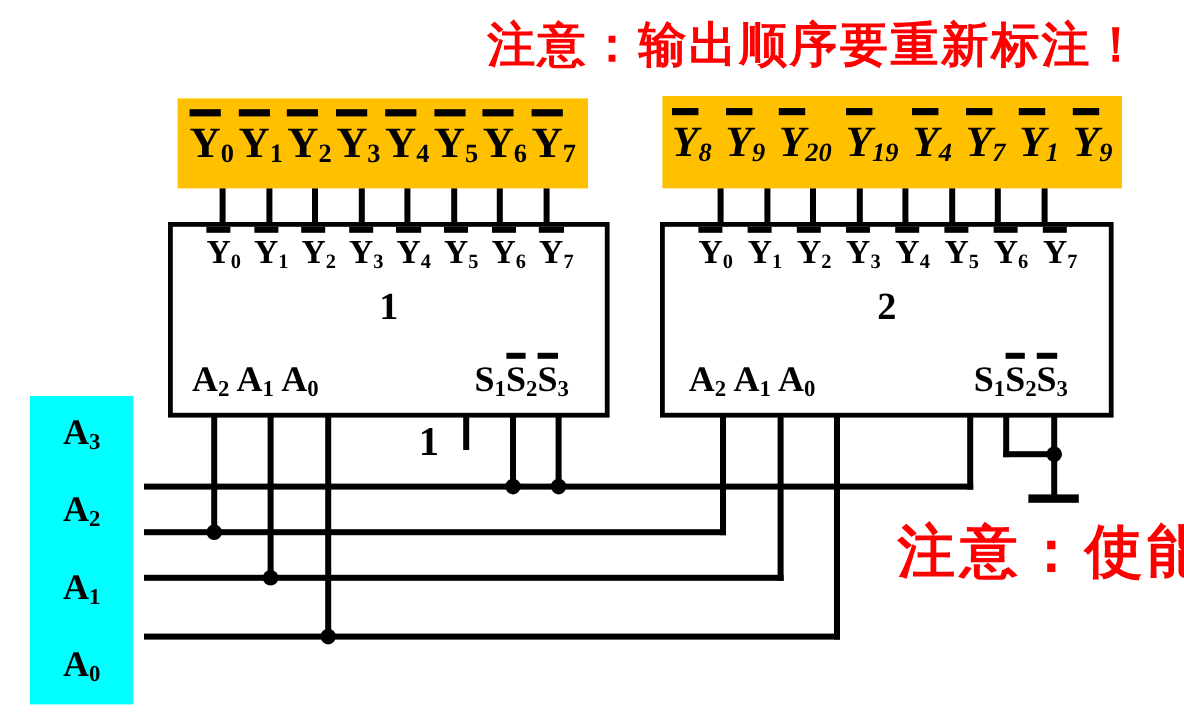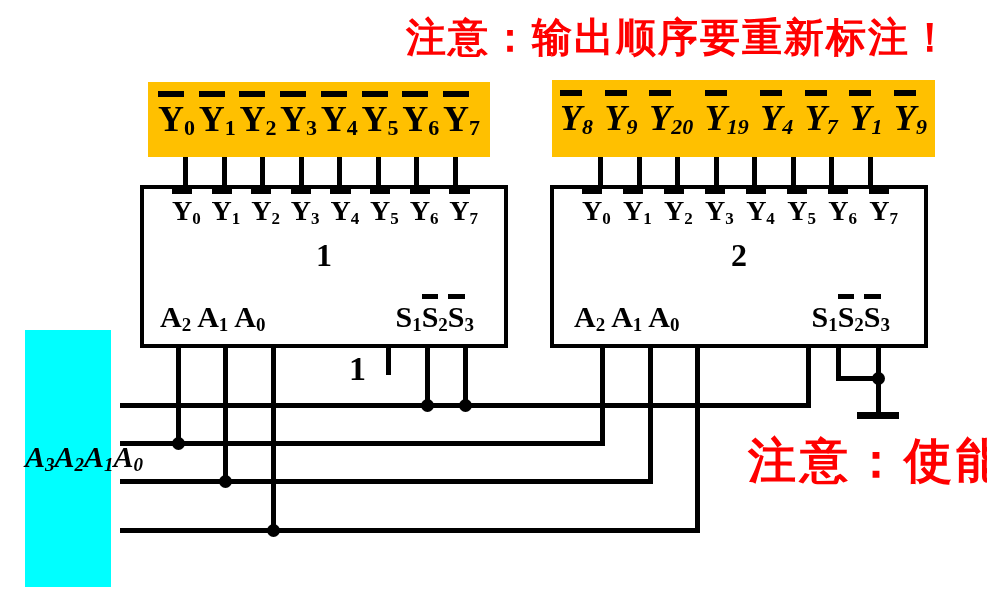--- a/index.html
+++ b/index.html
@@ -64,23 +64,22 @@
   .pins sub{font-size:19px;font-weight:bold;}
   .pins-addr1{left:16px;}
   .pins-en1{right:30px;}
   .pins-addr2{left:20px;}
   .pins-en2{right:34px;}
   .pins-en .pl{margin-right:0;}
   
   .inbox{
     position:absolute;left:25px;top:330px;width:86px;height:257px;
     background:#00ffff;
-    display:flex;flex-direction:row;justify-content:space-around;
+    display:flex;flex-direction:column;justify-content:space-around;
     align-items:center;
-    font-style:italic;
   }
   .inbox .gl{font-size:30px;font-weight:bold;}
   .inbox sub{font-size:19px;font-weight:bold;}
   
   .hw{position:absolute;height:5px;background:#000;}
   .vw{position:absolute;width:5px;background:#000;}
   .dot{position:absolute;width:13px;height:13px;border-radius:50%;background:#000;}
   .gnd{position:absolute;height:7px;background:#000;}
   .stubs{position:absolute;top:157px;height:29px;display:flex;justify-content:space-between;}
   .stubs div{width:5px;background:#000;}

